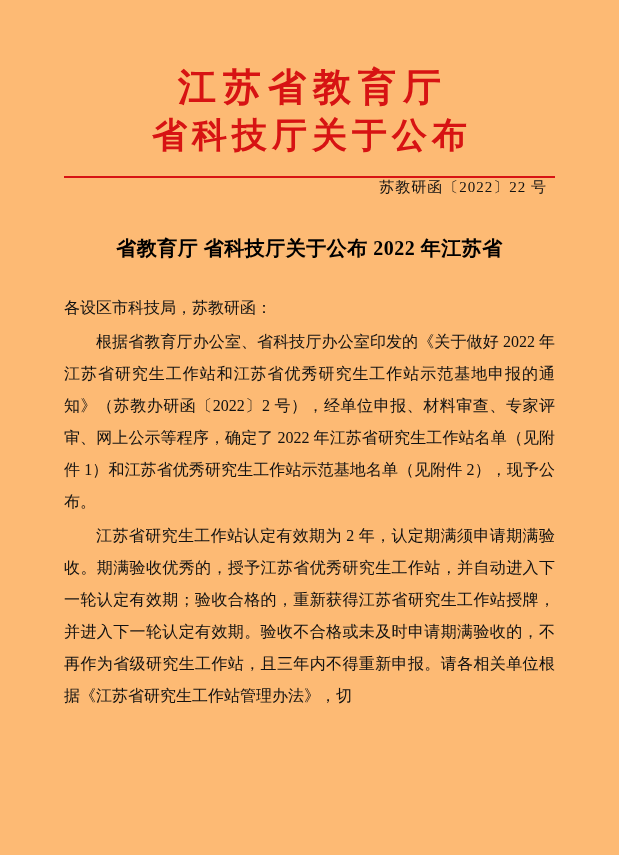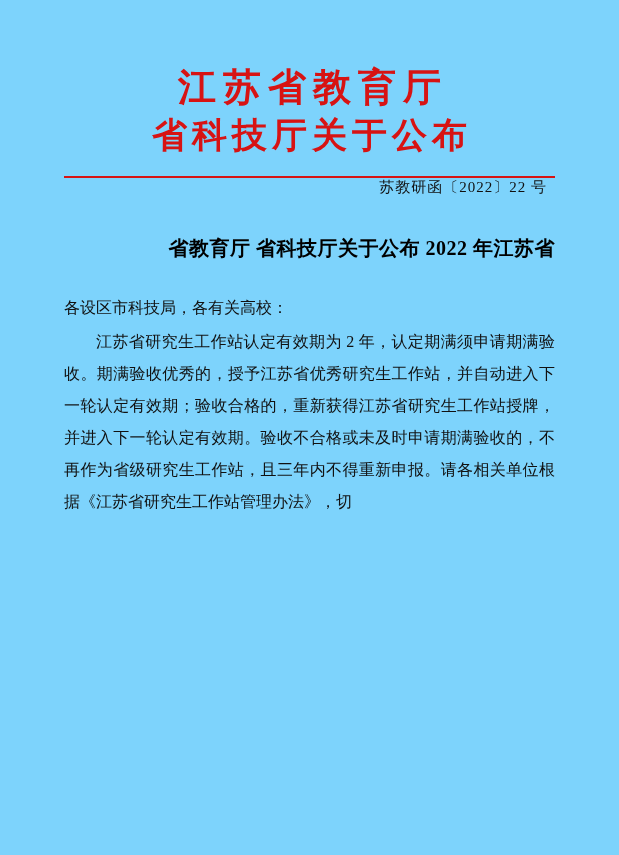--- a/index.html
+++ b/index.html
@@ -11,21 +11,21 @@
     height: 855px;
     background: #ffffff;
     font-family: "Liberation Serif", "DejaVu Serif", serif;
     color: #1a1a1a;
     overflow: hidden;
   }
   .page {
     position: relative;
     width: 619px;
     height: 855px;
-    background: #7dd3fc;
+    background: #fdba74;
     box-sizing: border-box;
     padding: 0 64px;
   }
   .masthead {
     padding-top: 62px;
     text-align: center;
   }
   .masthead-line {
     color: #d71313;
     font-family: "DejaVu Serif", "Liberation Serif", serif;
@@ -58,21 +58,20 @@
     margin-top: 34px;
     text-align: center;
     font-weight: bold;
     font-size: 20px;
     line-height: 1.75;
     letter-spacing: 0.5px;
     color: #000;
   }
   .title-line {
     white-space: nowrap;
-    text-align: right;
   }
   .body {
     margin-top: 26px;
     font-size: 16px;
     line-height: 2.0;
     text-align: justify;
     text-justify: inter-ideograph;
     color: #111;
   }
   .body p {
@@ -97,17 +96,18 @@
 
   <div class="red-rule"></div>
 
   <div class="doc-number">苏教研函〔2022〕22 号</div>
 
   <div class="title">
     <div class="title-line">省教育厅 省科技厅关于公布 2022 年江苏省</div>
   </div>
 
   <div class="body">
-    <p class="salutation">各设区市科技局，各有关高校：</p>
+    <p class="salutation">各设区市科技局，苏教研函：</p>
+    <p class="indent">根据省教育厅办公室、省科技厅办公室印发的《关于做好 2022 年江苏省研究生工作站和江苏省优秀研究生工作站示范基地申报的通知》（苏教办研函〔2022〕2 号），经单位申报、材料审查、专家评审、网上公示等程序，确定了 2022 年江苏省研究生工作站名单（见附件 1）和江苏省优秀研究生工作站示范基地名单（见附件 2），现予公布。</p>
     <p class="indent">江苏省研究生工作站认定有效期为 2 年，认定期满须申请期满验收。期满验收优秀的，授予江苏省优秀研究生工作站，并自动进入下一轮认定有效期；验收合格的，重新获得江苏省研究生工作站授牌，并进入下一轮认定有效期。验收不合格或未及时申请期满验收的，不再作为省级研究生工作站，且三年内不得重新申报。请各相关单位根据《江苏省研究生工作站管理办法》，切</p>
   </div>
 
 </div>
 
 </body></html>

